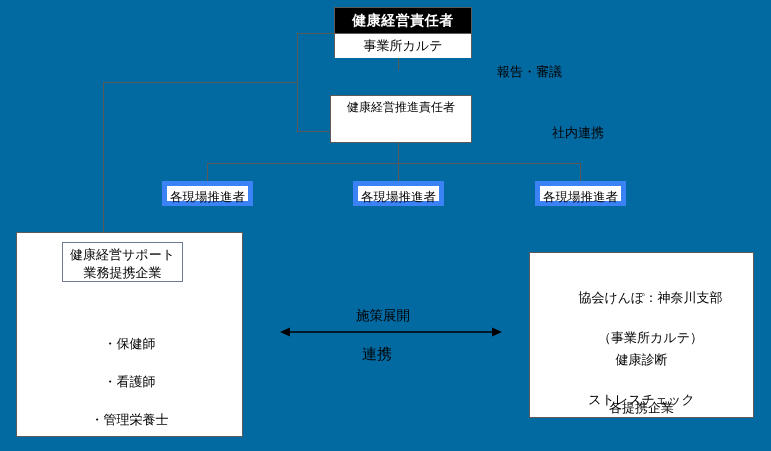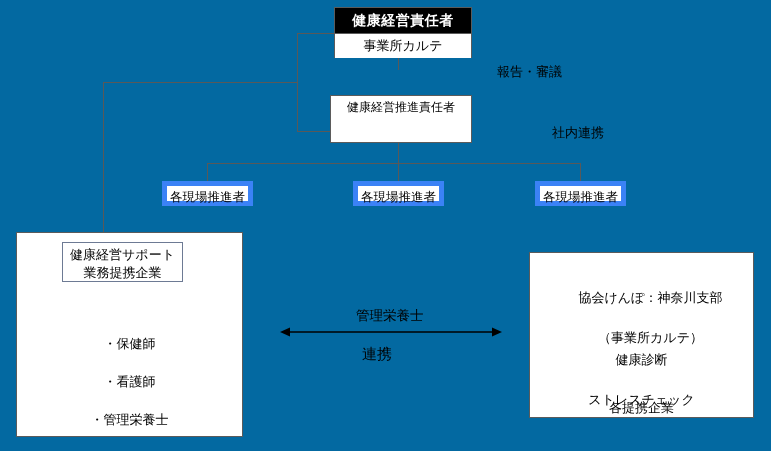--- a/index.html
+++ b/index.html
@@ -184,21 +184,21 @@
 
   <div class="text-block" style="left:529px; top:330px; width:225px; line-height:20px;">
     <div>健康診断</div>
     <div>ストレスチェック</div>
   </div>
 
   <div class="text-block" style="left:529px; top:378px; width:225px; line-height:20px;">
     <div>各提携企業</div>
   </div>
 
-  <div class="free-label" style="left:356px; top:307px; font-size:13.5px;">管理栄養士</div>
+  <div class="free-label" style="left:356px; top:307px; font-size:13.5px;">施策展開</div>
 
   <div class="arrow-wrap" style="left:280px; top:324px; width:222px; height:16px;">
     <svg width="222" height="16" viewBox="0 0 222 16">
       <line x1="8" y1="8" x2="214" y2="8" stroke="#000000" stroke-width="1.4"></line>
       <polygon points="0,8 10,3.5 10,12.5" fill="#000000"></polygon>
       <polygon points="222,8 212,3.5 212,12.5" fill="#000000"></polygon>
     </svg>
   </div>
 
   <div class="free-label" style="left:362px; top:345px; font-size:15px;">連携</div>

